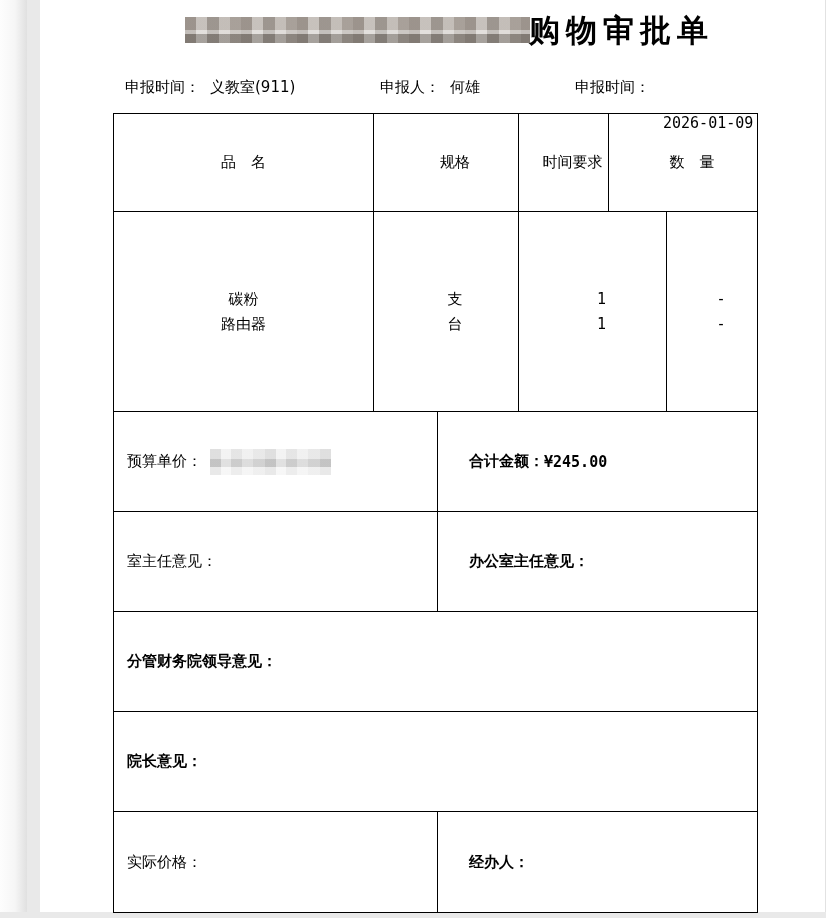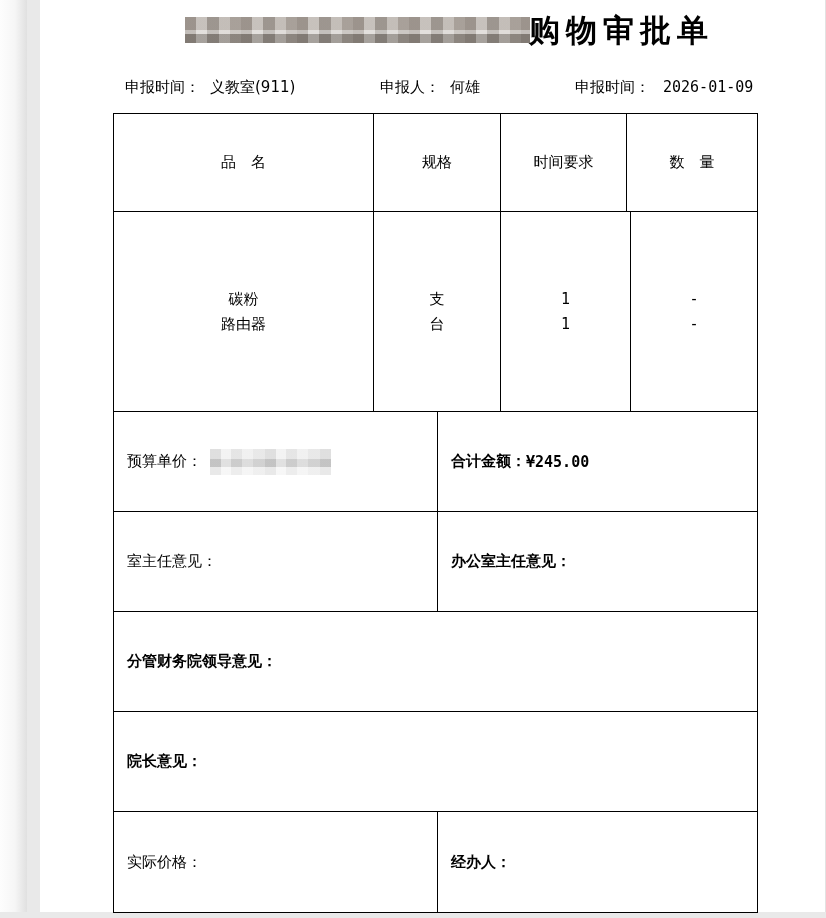--- a/index.html
+++ b/index.html
@@ -38,29 +38,29 @@
     font-family:"DejaVu Serif", serif;
     font-size:31px; font-weight:bold; letter-spacing:6px;
     white-space:nowrap;
   }
 
   
   .info-row { position:absolute; left:0; top:78px; width:786px; height:22px; font-size:15px; }
   .info-row span { position:absolute; top:0; white-space:nowrap; }
   .pos-dept-l { left:85px; }  .pos-dept-v { left:170px; }
   .pos-appl-l { left:340px; } .pos-appl-v { left:410px; }
-  .pos-date-l { left:535px; } .pos-date-v { left:623px; }
+  .pos-date-l { left:535px; } .pos-date-v { left:623px;margin-top:36px; }
 
   
   .tbl {
     position:absolute; left:73px; top:113px; width:645px;
     border:1px solid #000;
     font-size:15px;
   }
-  .trow { display:flex; border-bottom:1px solid #000; }
+  .trow { display:flex; border-bottom:1px solid #000;gap:18px; }
   .trow:last-child { border-bottom:none; }
   .cell { border-right:1px solid #000; }
   .cell:last-child { border-right:none; }
   .h98 { height:98px; } .h200 { height:200px; } .h100 { height:100px; }
   .w-name { width:260px; } .w-spec { width:127px;font-family:Liberation Serif, serif; } .w-qty { width:130px; } .w-time { flex:1; }
   .w-split { width:324px; } .w-rest { flex:1;font-weight:bold; }
   .center { display:flex; align-items:center; justify-content:center; }
   .col-center { display:flex; flex-direction:column; align-items:center; justify-content:center; line-height:25px; text-align:center; }
   .label-cell { display:flex; align-items:center; padding-left:13px; white-space:nowrap; }
   .mono { font-family:"DejaVu Sans Mono", monospace; }

